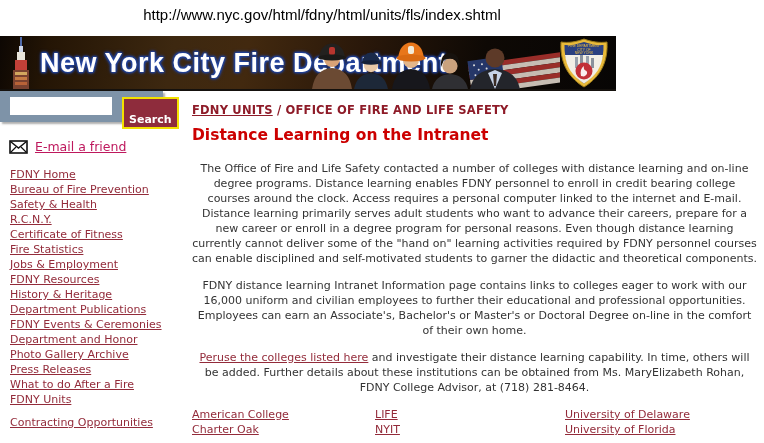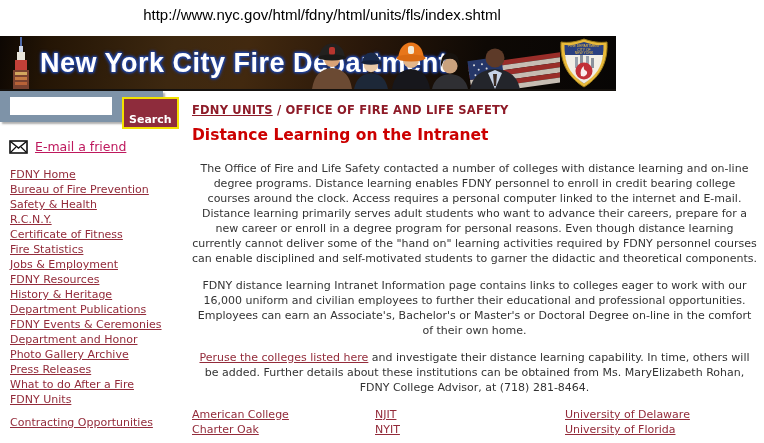--- a/index.html
+++ b/index.html
@@ -188,21 +188,21 @@
     <h1 class="page-title">Distance Learning on the Intranet</h1>
 
     <p class="first">The Office of Fire and Life Safety contacted a number of colleges with distance learning and on-line degree programs. Distance learning enables FDNY personnel to enroll in credit bearing college courses around the clock. Access requires a personal computer linked to the internet and E-mail. Distance learning primarily serves adult students who want to advance their careers, prepare for a new career or enroll in a degree program for personal reasons. Even though distance learning currently cannot deliver some of the "hand on" learning activities required by FDNY personnel courses can enable disciplined and self-motivated students to garner the didactic and theoretical components.</p>
 
     <p>FDNY distance learning Intranet Information page contains links to colleges eager to work with our 16,000 uniform and civilian employees to further their educational and professional opportunities. Employees can earn an Associate's, Bachelor's or Master's or Doctoral Degree on-line in the comfort of their own home.</p>
 
     <p><a href="#">Peruse the colleges listed here</a><span> and investigate their distance learning capability. In time, others will be added. Further details about these institutions can be obtained from Ms. MaryElizabeth Rohan, FDNY College Advisor, at (718) 281-8464.</span></p>
 
     <div class="colleges">
       <a href="#">American College</a>
-      <a href="#">NJIT</a>
+      <a href="#">LIFE</a>
       <a href="#">University of Delaware</a>
       <a href="#">Charter Oak</a>
       <a href="#">NYIT</a>
       <a href="#">University of Florida</a>
     </div>
   </div>
 
 </div>
 
 </body></html>

